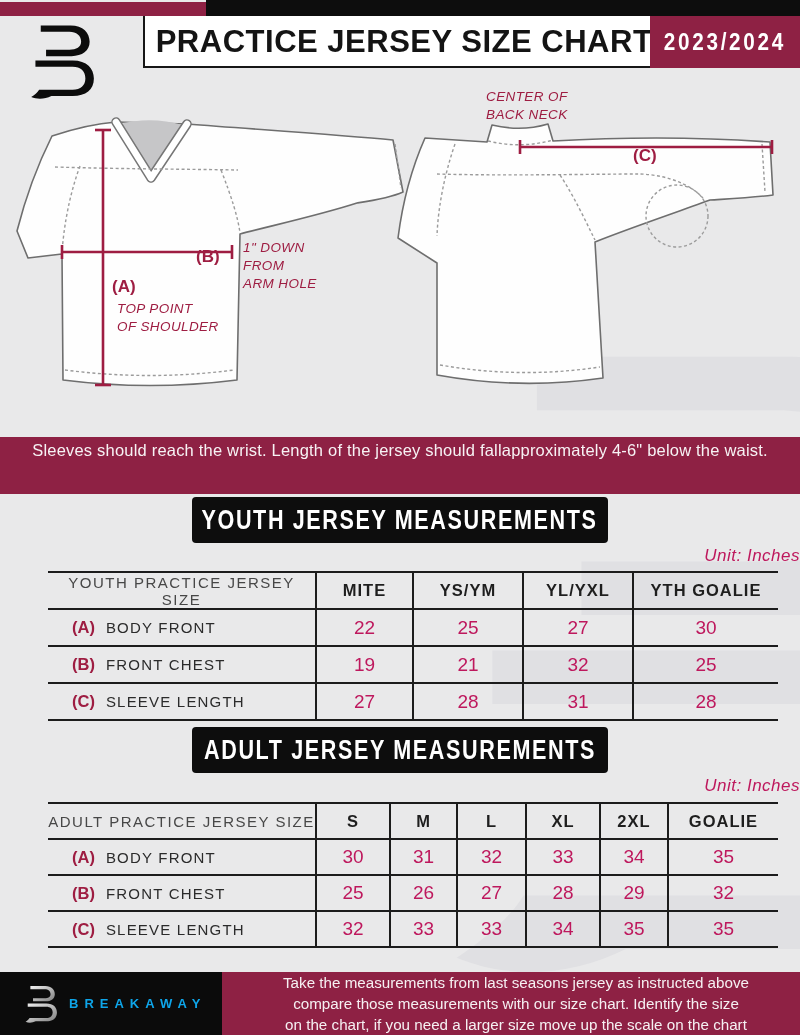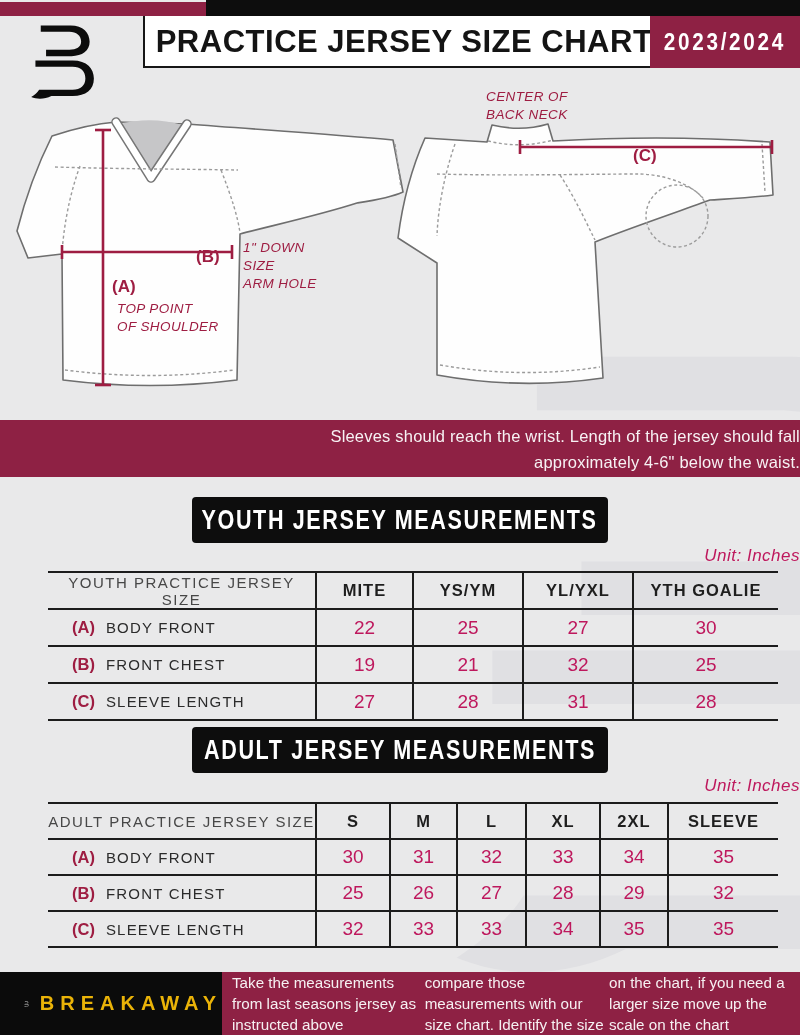--- a/index.html
+++ b/index.html
@@ -32,22 +32,22 @@
   
   .diagram{left:0;top:68px;}
   .jersey{fill:#fefefe;stroke:#6e6e6e;stroke-width:1.6;stroke-linejoin:round;}
   .seam{fill:none;stroke:#9b9b9b;stroke-width:1.4;stroke-dasharray:3 2.5;}
   .mline{stroke:#9e1d42;stroke-width:2.6;}
   .anno{position:absolute;color:#9e1d42;}
   .anno .key{font-weight:bold;font-size:17px;}
   .anno.cap{font-style:italic;font-size:13.5px;line-height:18px;letter-spacing:.4px;}
   
   .notice{
-    left:0;top:420px;width:800px;height:57px;background:#8e2144;color:#f7f2f4;
-    display:flex;flex-direction:column;justify-content:center;text-align:right;
+    left:0;top:437px;width:800px;height:57px;background:#8e2144;color:#f7f2f4;
+    display:flex;justify-content:center;text-align:right;
     font-size:16.5px;line-height:26px;letter-spacing:.2px;
   }
   
   .section-banner{
     left:50%;transform:translateX(-50%);width:416px;height:46px;background:#0d0d0d;
     border-radius:4px;display:flex;align-items:center;justify-content:center;
   }
   .section-banner span{
     color:#ffffff;font-weight:bold;font-size:27px;letter-spacing:2px;
     transform:scaleX(.8);white-space:nowrap;
@@ -71,25 +71,25 @@
   .size-table th.val{font-size:16.5px;color:#1e1e1e;letter-spacing:1px;}
   .size-table td.val{font-size:19px;color:#be185d;}
   .size-table td.lbl{padding-left:24px;}
   .size-table .key{color:#9e1d42;font-weight:bold;font-size:16.5px;margin-right:11px;}
   .size-table .rowlabel{font-size:15px;color:#2b2b2b;letter-spacing:1.2px;}
   
   .footer-black{
     left:0;top:972px;width:222px;height:63px;background:#0b0b0b;
     display:flex;align-items:center;box-sizing:border-box;padding-left:24px;gap:11px;
   }
-  .brand{color:#eab308;font-size:20px;font-weight:bold;letter-spacing:6px;}
+  .brand{color:#0ea5e9;font-size:13px;font-weight:bold;letter-spacing:6px;}
   .footer-maroon{
     left:222px;top:972px;width:578px;height:63px;background:#8e2144;color:#f6f0f2;
-    display:flex;justify-content:center;box-sizing:border-box;
-    padding-left:10px;font-size:15.2px;line-height:21px;
+    display:flex;flex-direction:column;justify-content:center;box-sizing:border-box;
+    padding-left:10px;font-size:15.2px;line-height:21px;text-align:center;
   }
   .wm{left:430px;top:330px;}
 </style>
 </head>
 <body>
 
 <div class="page">
 
   <svg class="abs wm" width="570" height="659" viewBox="0 0 64 74">
     <g fill="#e0e0e3">
@@ -150,21 +150,21 @@
         <line x1="772" y1="72" x2="772" y2="86"></line>
       </g>
     </g>
   </svg>
 
   <div class="anno abs" style="left:196px;top:247px;">
     <span class="key">(B)</span>
   </div>
   <div class="anno cap abs" style="left:243px;top:239px;">
     <div>1" DOWN</div>
-    <div>SIZE</div>
+    <div>FROM</div>
     <div>ARM HOLE</div>
   </div>
   <div class="anno abs" style="left:112px;top:277px;">
     <span class="key">(A)</span>
   </div>
   <div class="anno cap abs" style="left:117px;top:300px;">
     <div>TOP POINT</div>
     <div>OF SHOULDER</div>
   </div>
   <div class="anno cap abs" style="left:486px;top:88px;">
@@ -241,21 +241,21 @@
         <col style="width:110px">
     </colgroup>
     <tbody>
         <tr>
       <th class="first">ADULT PRACTICE JERSEY SIZE</th>
       <th class="val">S</th>
       <th class="val">M</th>
       <th class="val">L</th>
       <th class="val">XL</th>
       <th class="val">2XL</th>
-      <th class="val">SLEEVE</th>
+      <th class="val">GOALIE</th>
     </tr>
     <tr>
       <td class="lbl"><span class="key">(A)</span><span class="rowlabel">BODY FRONT</span></td>
       <td class="val">30</td>
       <td class="val">31</td>
       <td class="val">32</td>
       <td class="val">33</td>
       <td class="val">34</td>
       <td class="val">35</td>
     </tr>

